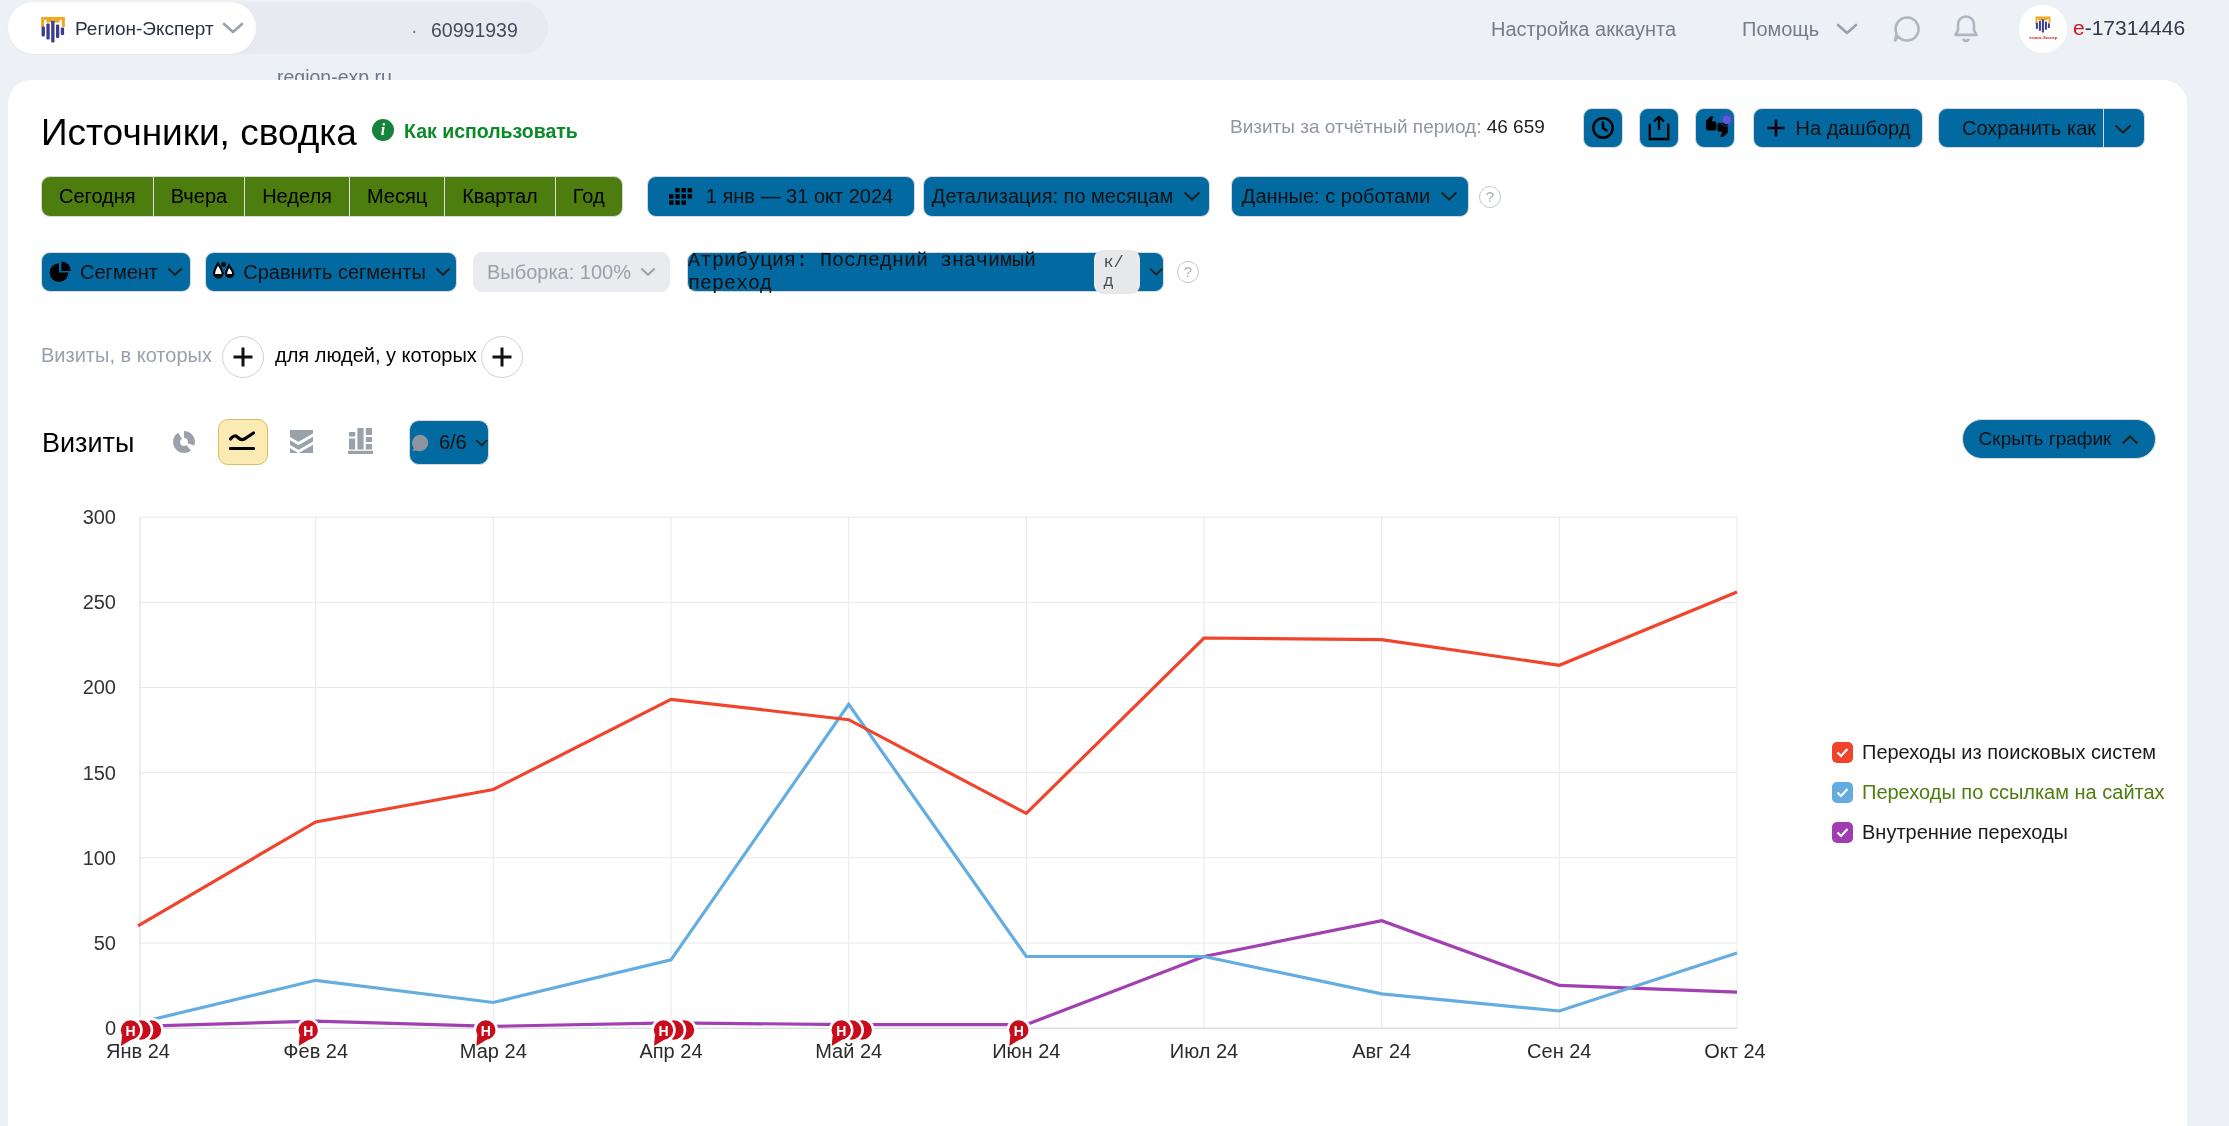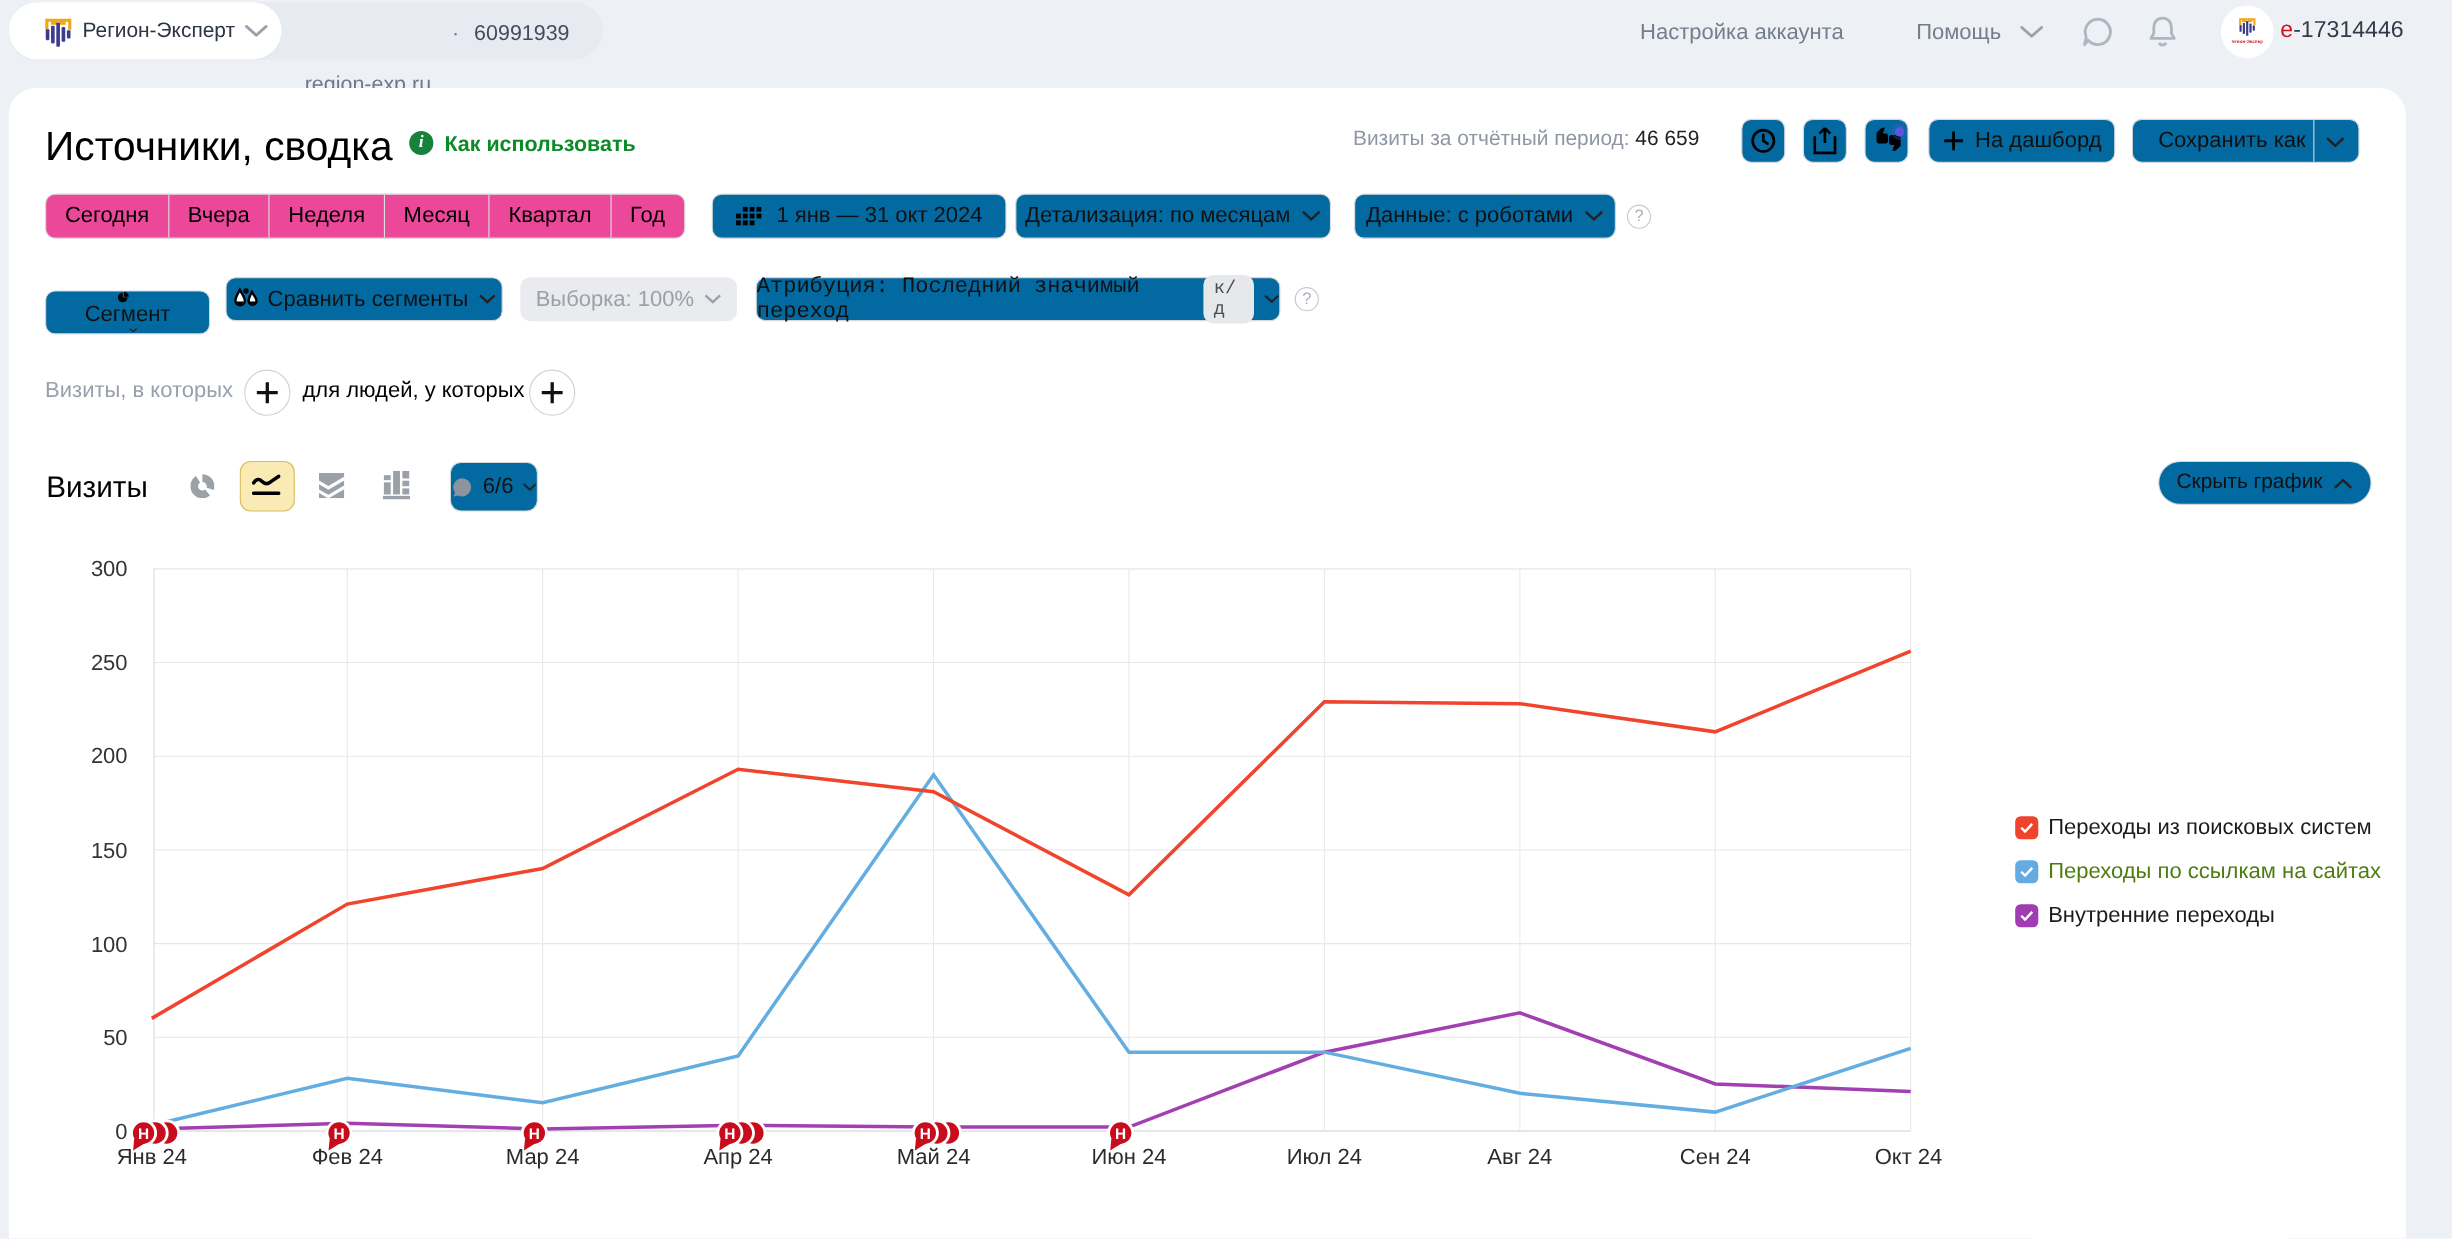--- a/index.html
+++ b/index.html
@@ -99,21 +99,21 @@
   На дашборд
 </div>
 <div class="btn" style="left:1938px; top:108px; width:207px; height:40px; justify-content:flex-start;">
   <span style="padding-left:23px;">Сохранить как</span>
   <span style="position:absolute; right:40px; top:0; bottom:0; width:0; border-left:1.5px solid #d6d8da;"></span>
   <svg style="position:absolute; right:12px; top:15px;" width="18" height="11" viewBox="0 0 18 11">
       <path d="M1.5 1.5 l7.5 7 7.5-7" fill="none" stroke="#222" stroke-width="2.2"></path>
     </svg>
 </div>
 
-<div class="abs" style="left:41px; top:176px; height:41px; display:flex; background:#ec4899; border:1.5px solid #d6d8da; border-radius:9px; overflow:hidden;">
+<div class="abs" style="left:41px; top:176px; height:41px; display:flex; background:#4d7c0f; border:1.5px solid #d6d8da; border-radius:9px; overflow:hidden;">
   <div style="padding:0 17px; display:flex; align-items:center; font-size:20px; border-right:1.5px solid #dcdee0;">Сегодня</div>
   <div style="padding:0 17px; display:flex; align-items:center; font-size:20px; border-right:1.5px solid #dcdee0;">Вчера</div>
   <div style="padding:0 17px; display:flex; align-items:center; font-size:20px; border-right:1.5px solid #dcdee0;">Неделя</div>
   <div style="padding:0 17px; display:flex; align-items:center; font-size:20px; border-right:1.5px solid #dcdee0;">Месяц</div>
   <div style="padding:0 17px; display:flex; align-items:center; font-size:20px; border-right:1.5px solid #dcdee0;">Квартал</div>
   <div style="padding:0 17px; display:flex; align-items:center; font-size:20px;">Год</div>
 </div>
 <div class="btn" style="left:647px; top:176px; width:268px; height:41px;">
   <svg width="24" height="18" viewBox="0 0 24 18" style="margin-right:13px;">
       <g fill="#000">
@@ -138,21 +138,21 @@
     </svg>
 </div>
 <div class="btn" style="left:1231px; top:176px; width:238px; height:41px;">
   Данные: с роботами
   <svg width="18" height="11" viewBox="0 0 18 11" style="margin-left:10px;">
       <path d="M1.5 1.5 l7.5 7 7.5-7" fill="none" stroke="#222" stroke-width="2.2"></path>
     </svg>
 </div>
 <div class="abs" style="left:1479px; top:186px; width:22px; height:22px; border-radius:50%; border:1.5px solid #c3c8cf; color:#aab0b9; font-size:15px; text-align:center; line-height:20px;">?</div>
 
-<div class="btn" style="left:41px; top:264px; width:150px; height:40px;flex-direction:column;">
+<div class="btn" style="left:41px; top:252px; width:150px; height:40px;">
   <svg width="22" height="22" viewBox="0 0 22 22" style="margin-right:9px;">
     <path d="M10 2.2 A9.4 9.4 0 1 0 19.4 11.6 L10 11.6 Z" fill="#000"></path>
     <path d="M12.4 0.6 A9.4 9.4 0 0 1 21.8 10 L12.4 10 Z" fill="#000"></path>
   </svg>
   Сегмент
   <svg width="16" height="10" viewBox="0 0 18 11" style="margin-left:9px;">
       <path d="M1.5 1.5 l7.5 7 7.5-7" fill="none" stroke="#222" stroke-width="2.4"></path>
     </svg>
 </div>
 <div class="btn" style="left:205px; top:252px; width:252px; height:40px;">

